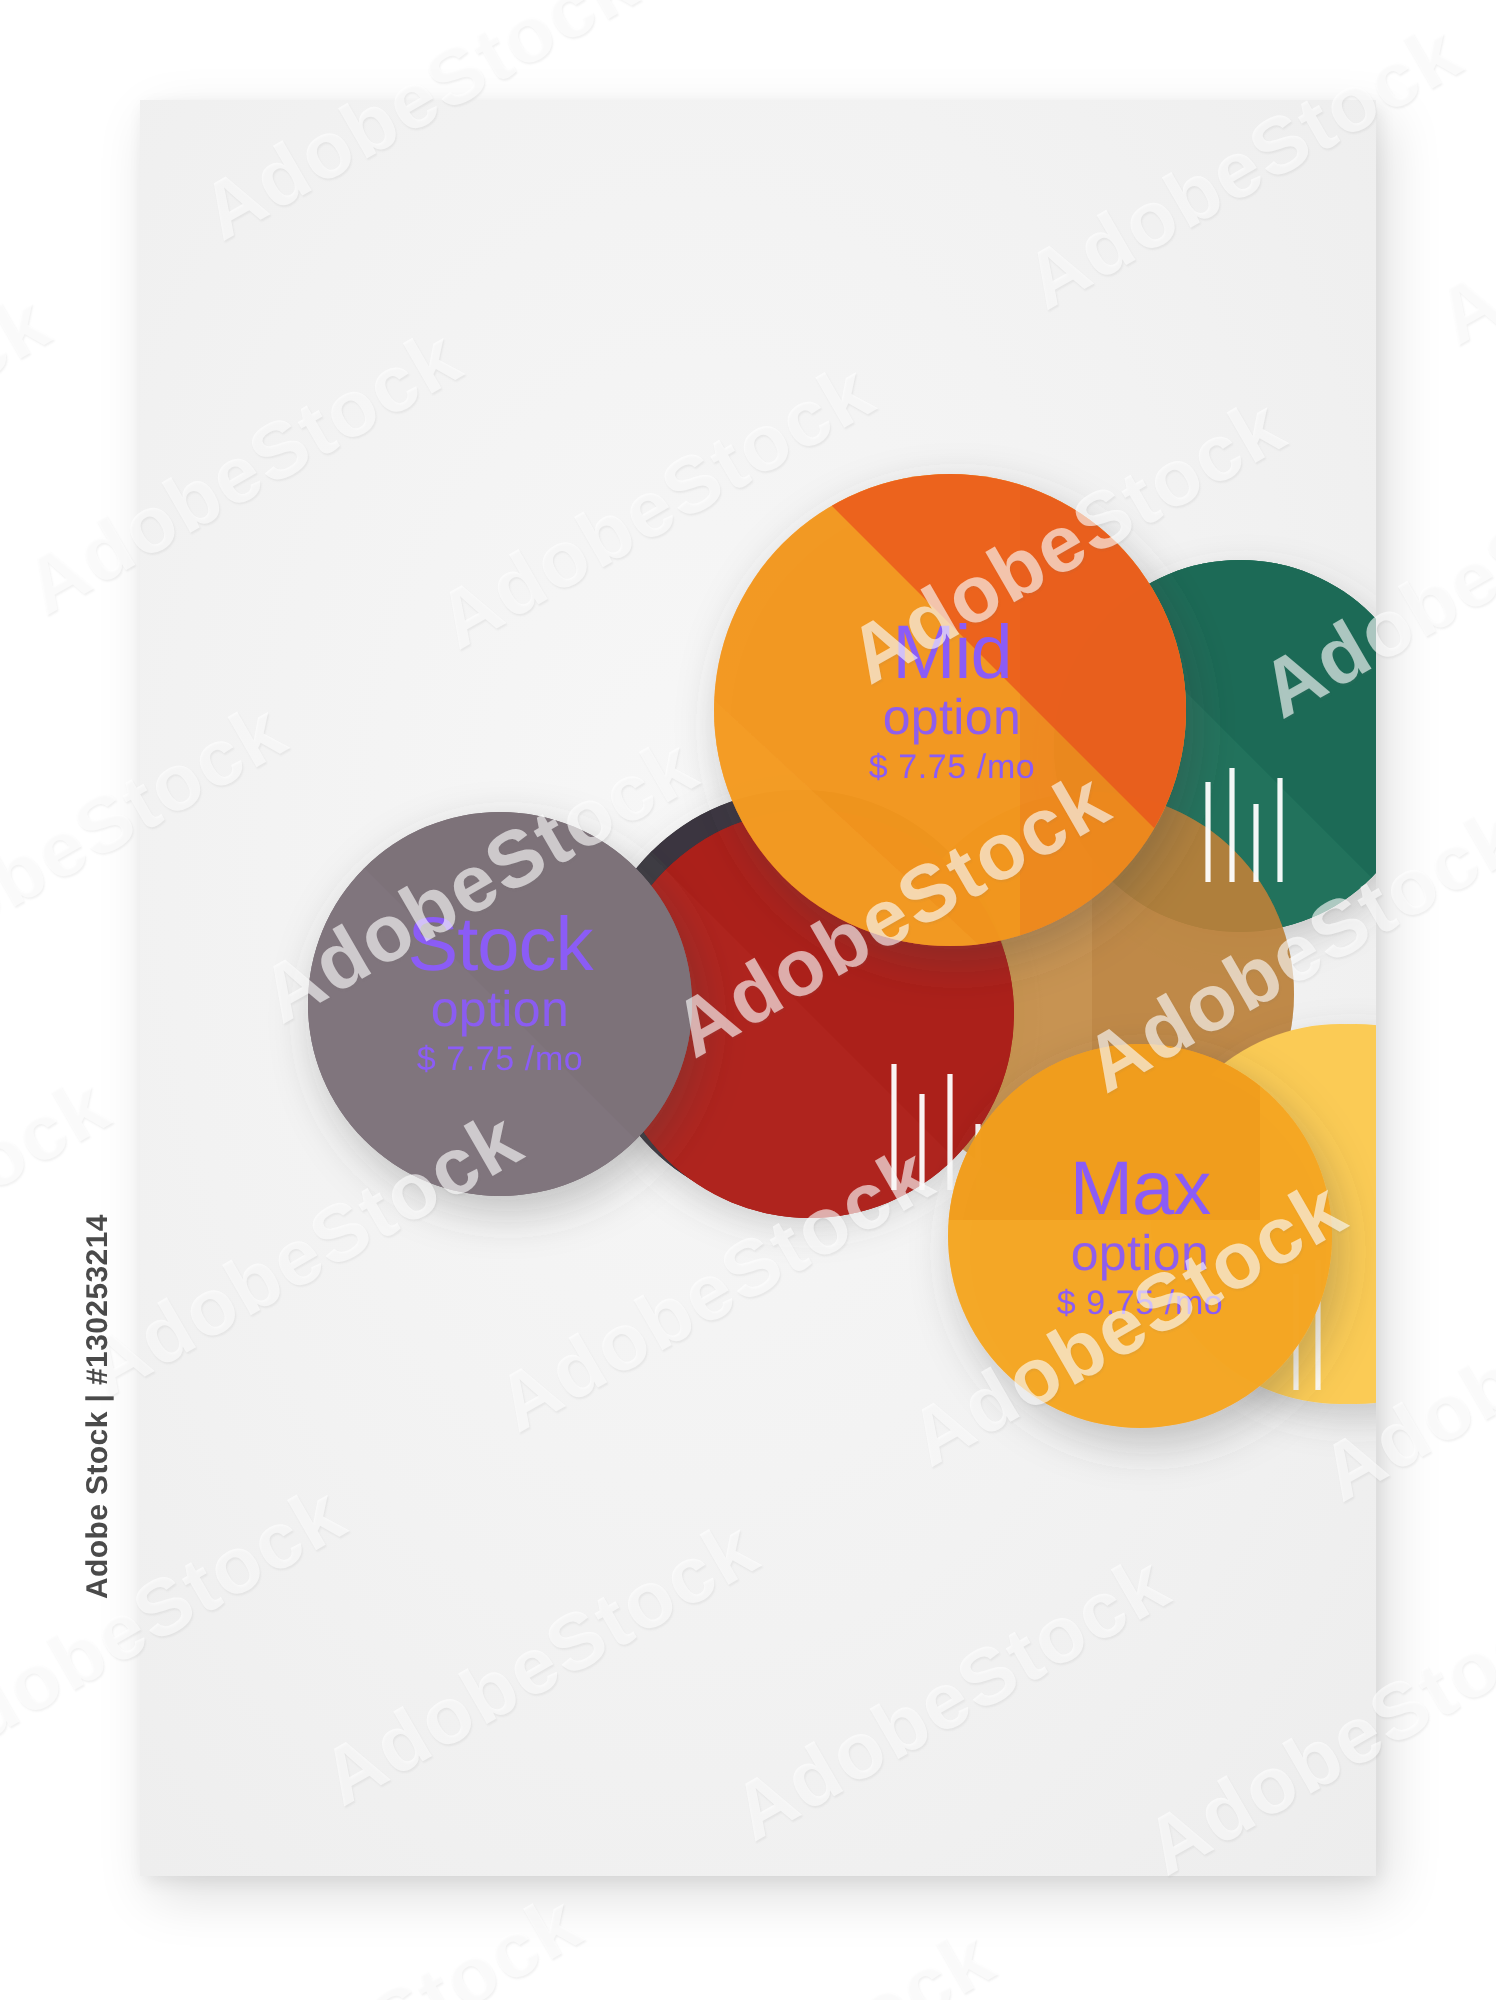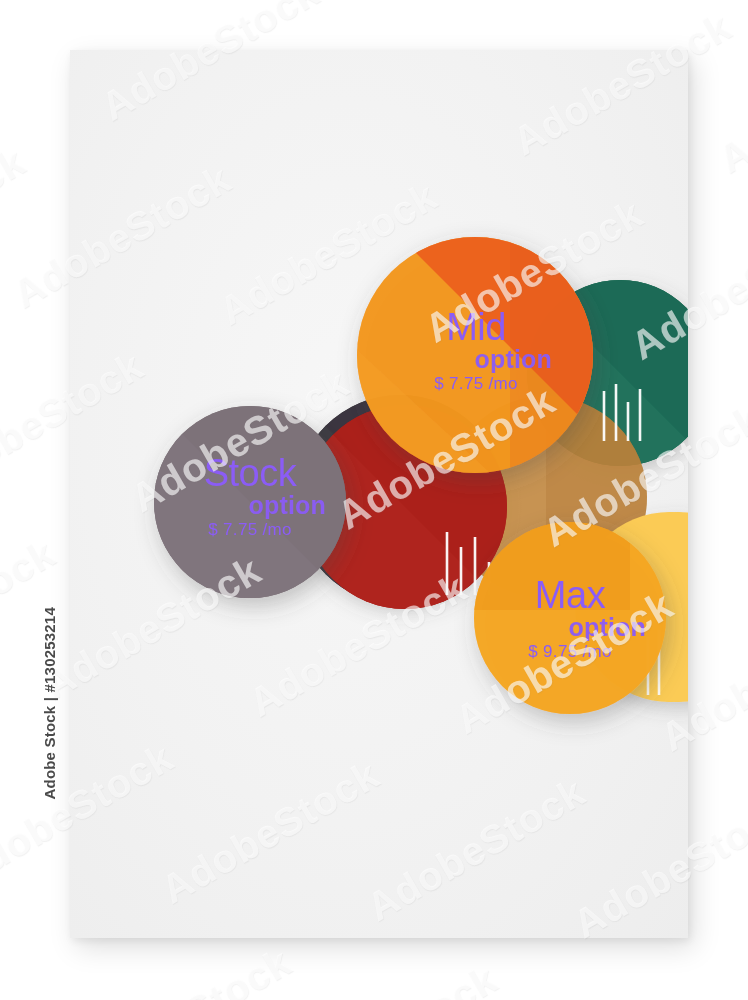--- a/index.html
+++ b/index.html
@@ -100,24 +100,23 @@
   }
   .opt-title {
     font-size: 38px;
     line-height: 38px;
     font-weight: 500;
     letter-spacing: -0.5px;
   }
   .opt-sub {
     font-size: 25px;
     line-height: 27px;
-    font-weight: 700;
+    font-weight: 400;
     opacity: 0.96;
     letter-spacing: 0.2px;
-    text-align: right;
   }
   .opt-price {
     font-size: 17px;
     line-height: 22px;
     font-weight: 400;
     letter-spacing: 0.3px;
     margin-top: 0;
   }
 
   

